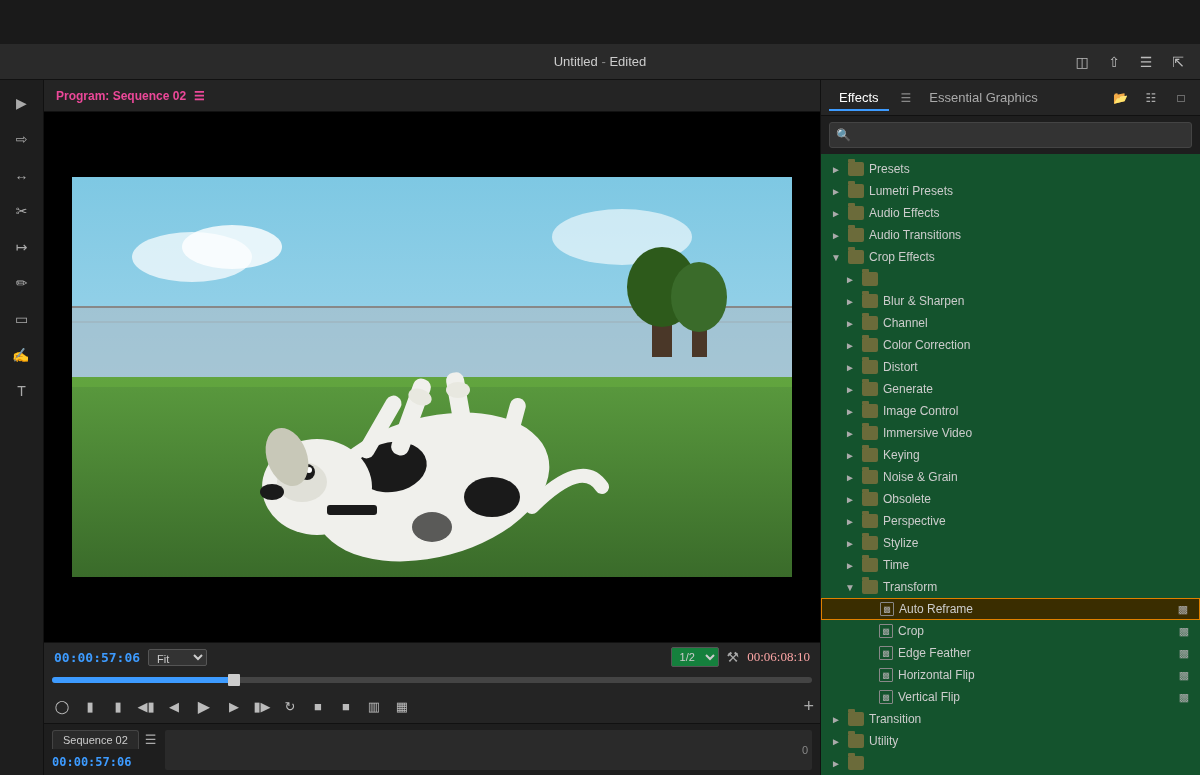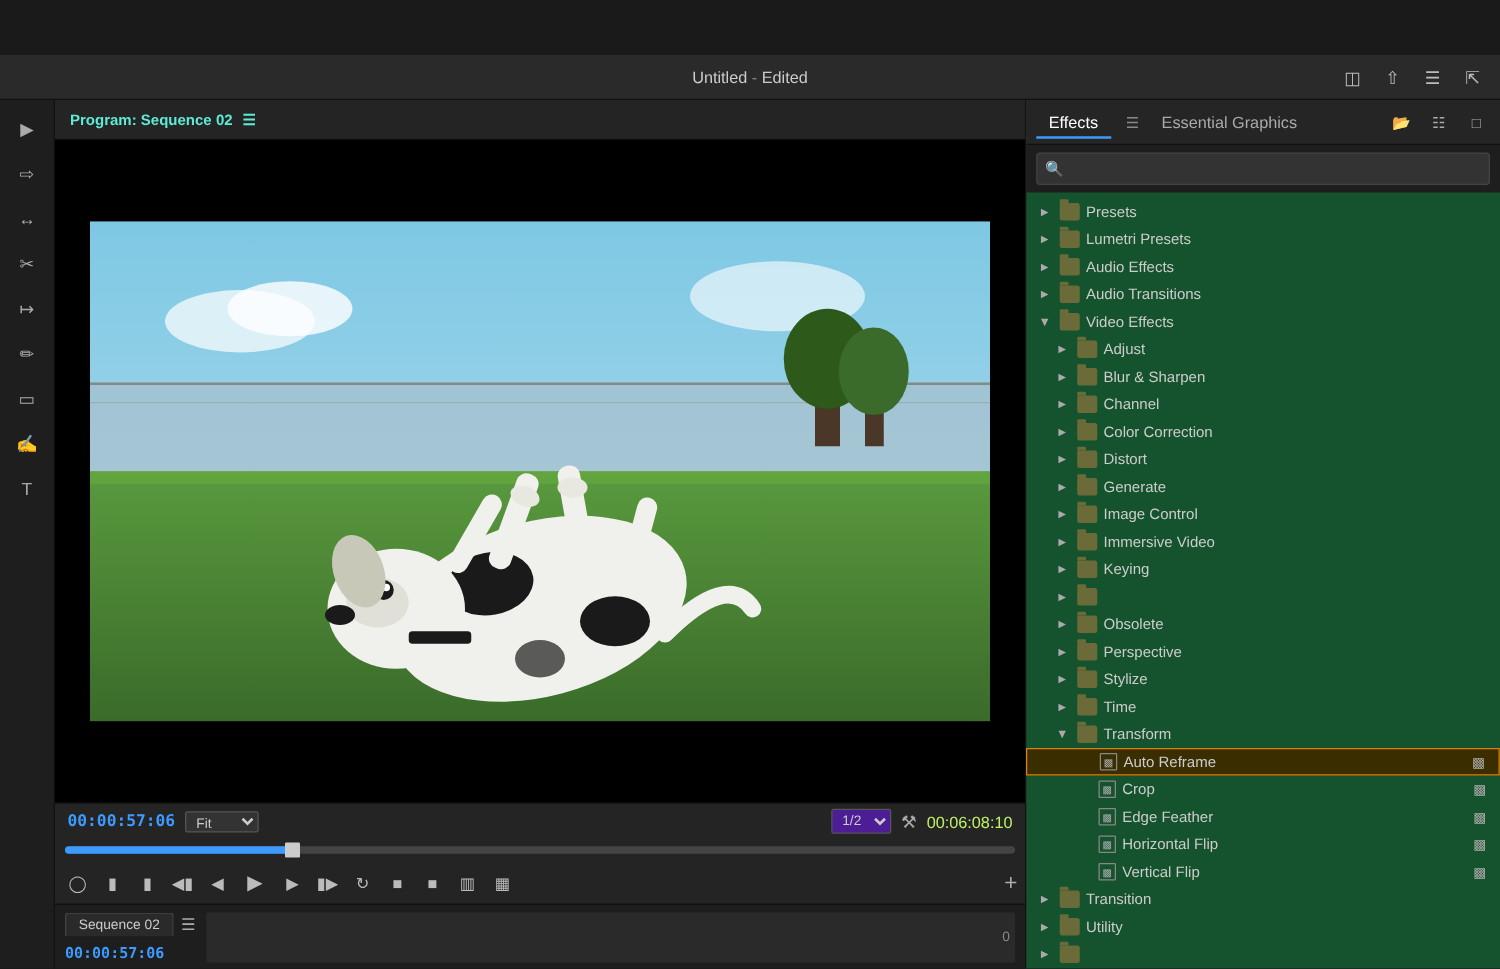--- a/index.html
+++ b/index.html
@@ -102,21 +102,21 @@
       background: #242424;
       display: flex;
       align-items: center;
       padding: 0 12px;
       gap: 8px;
       border-bottom: 1px solid #111;
       flex-shrink: 0;
     }
     .monitor-header span {
       font-size: 12px;
-      color: #5eead4;
+      color: #ec4899;
       font-weight: bold;
     }
     .monitor-menu-icon {
       font-size: 16px;
       cursor: pointer;
       color: #aaa;
     }
     .video-canvas {
       flex: 1;
       background: #000;
@@ -149,38 +149,38 @@
     .fit-select {
       background: #333;
       color: #ccc;
       border: 1px solid #555;
       font-size: 11px;
       padding: 2px 4px;
       border-radius: 2px;
       height: 17px;
     }
     .quality-select {
-      background: #4c1d95;
+      background: #15803d;
       color: #ccc;
       border: 1px solid #555;
       font-size: 11px;
       padding: 2px 4px;
       border-radius: 2px;
       height: 20px;
     }
     .settings-icon-btn {
       color: #aaa;
       cursor: pointer;
       font-size: 14px;
       margin-left: auto;
     }
     .duration-display {
-      color: #bef264;
+      color: #fca5a5;
       font-size: 13px;
-      font-family: Liberation Sans, sans-serif;
+      font-family: Liberation Serif, serif;
       text-align: center;
     }
     .scrubber-row {
       padding: 2px 8px;
       height: 18px;
       position: relative;
     }
     .scrubber-track {
       height: 6px;
       background: #444;
@@ -638,27 +638,26 @@
 
       <div class="tree-item">
         <span class="chevron">►</span>
         <span class="folder-icon"></span>
         <span class="item-label">Audio Transitions</span>
       </div>
 
       <div class="tree-item">
         <span class="chevron">▼</span>
         <span class="folder-icon"></span>
-        <span class="item-label">Video Effects</span>
-      </div>
-
-      <div class="tree-item indent1">
-        <span class="chevron">►</span>
-        <span class="folder-icon"></span>
-        <span class="item-label">Adjust</span>
+        <span class="item-label">Crop Effects</span>
+      </div>
+
+      <div class="tree-item indent1">
+        <span class="chevron">►</span>
+        <span class="folder-icon"></span>
       </div>
       <div class="tree-item indent1">
         <span class="chevron">►</span>
         <span class="folder-icon"></span>
         <span class="item-label">Blur &amp; Sharpen</span>
       </div>
       <div class="tree-item indent1">
         <span class="chevron">►</span>
         <span class="folder-icon"></span>
         <span class="item-label">Channel</span>
@@ -689,20 +688,21 @@
         <span class="item-label">Immersive Video</span>
       </div>
       <div class="tree-item indent1">
         <span class="chevron">►</span>
         <span class="folder-icon"></span>
         <span class="item-label">Keying</span>
       </div>
       <div class="tree-item indent1">
         <span class="chevron">►</span>
         <span class="folder-icon"></span>
+        <span class="item-label">Noise &amp; Grain</span>
       </div>
       <div class="tree-item indent1">
         <span class="chevron">►</span>
         <span class="folder-icon"></span>
         <span class="item-label">Obsolete</span>
       </div>
       <div class="tree-item indent1">
         <span class="chevron">►</span>
         <span class="folder-icon"></span>
         <span class="item-label">Perspective</span>

